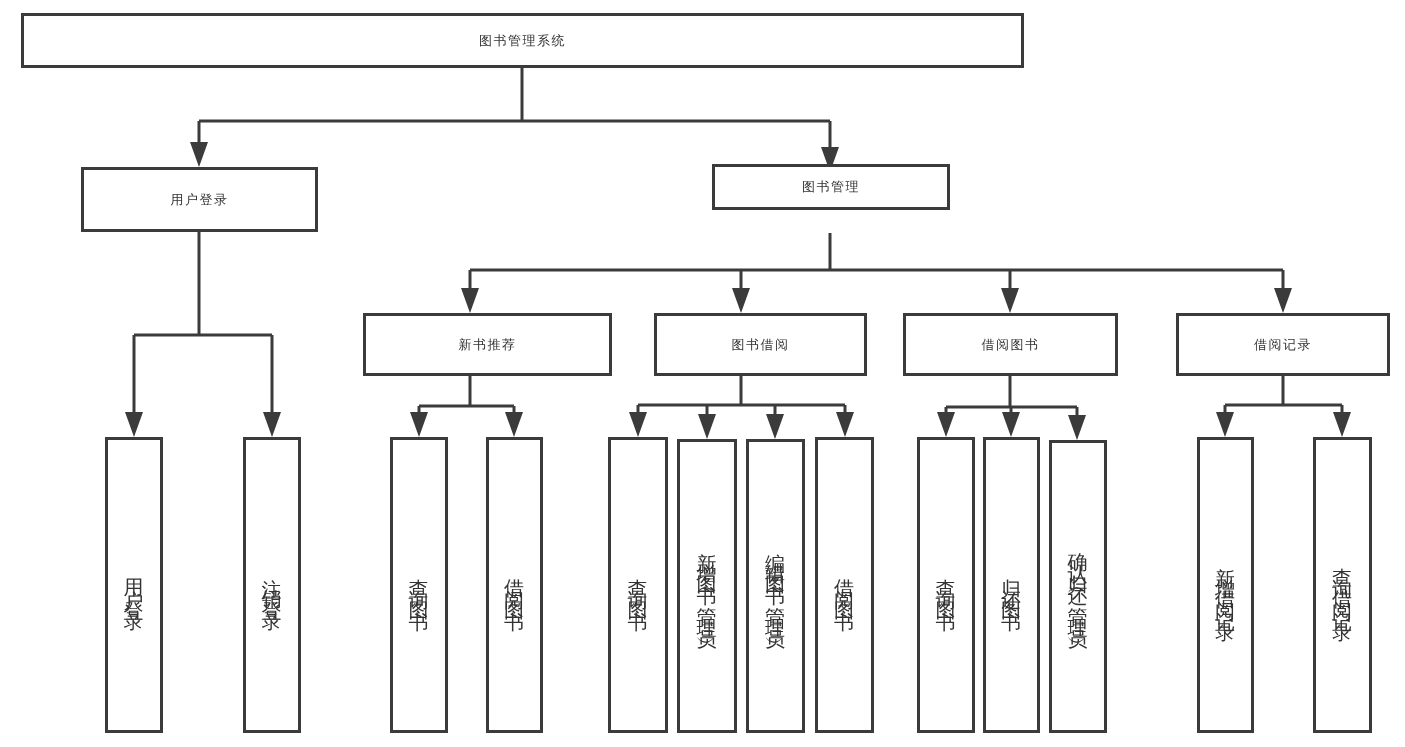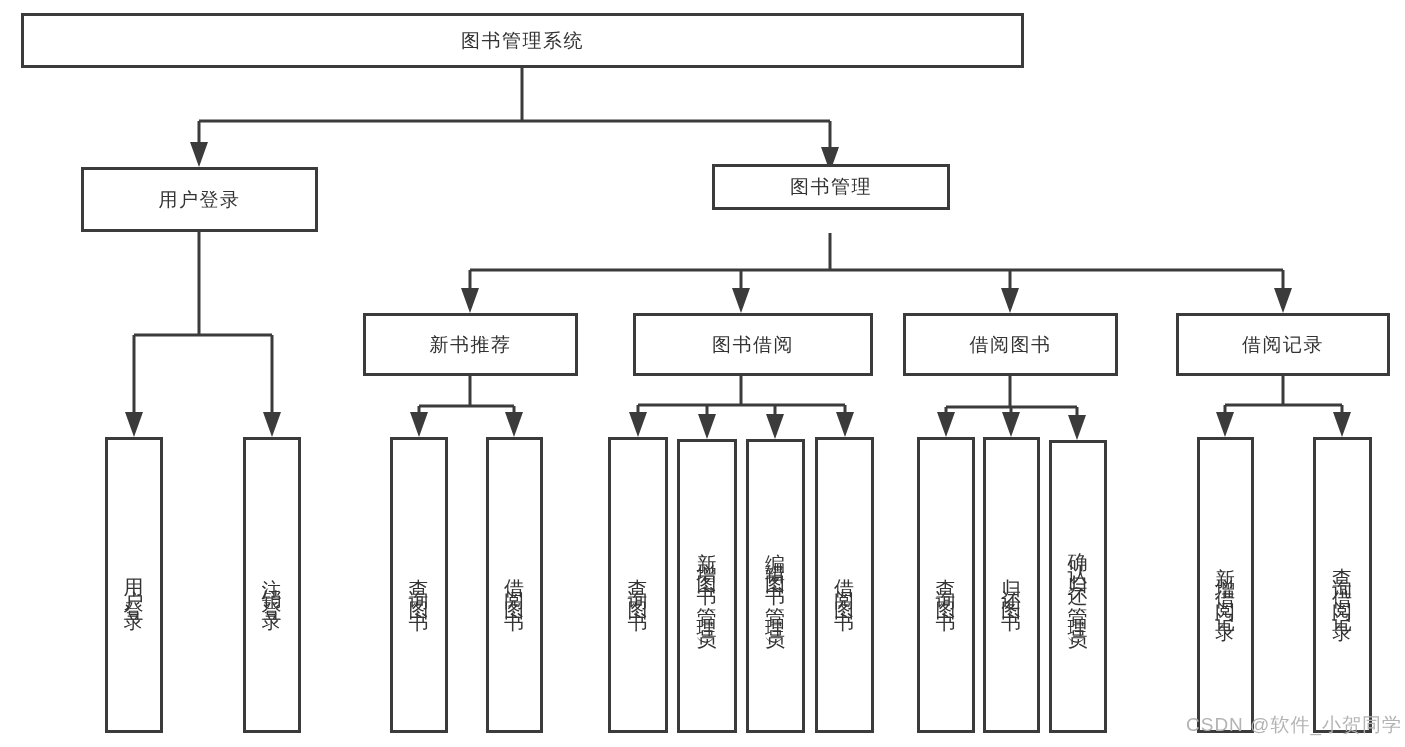--- a/index.html
+++ b/index.html
@@ -33,21 +33,21 @@
     position: absolute;
     box-sizing: border-box;
     background: #ffffff;
     border: 3px solid var(--line);
     display: flex;
     align-items: center;
     justify-content: center;
     color: var(--text);
   }
   .box .lbl {
-    font-size: 19px;
+    font-size: 13px;
     letter-spacing: 1.5px;
     white-space: nowrap;
   }
   .box.v .lbl {
     writing-mode: vertical-rl;
     text-orientation: mixed;
     font-size: 20px;
     line-height: 1;
     letter-spacing: 11px;
     white-space: nowrap;
@@ -148,24 +148,24 @@
     <span class="lbl">图书管理系统</span>
   </div>
 
   <div class="box" style="left:81px; top:167px; width:237px; height:65px;">
     <span class="lbl">用户登录</span>
   </div>
   <div class="box" style="left:712px; top:164px; width:238px; height:46px;">
     <span class="lbl">图书管理</span>
   </div>
 
-  <div class="box" style="left:363px; top:313px; width:215px; height:63px;">
+  <div class="box" style="left:363px; top:313px; width:249px; height:63px;">
     <span class="lbl">新书推荐</span>
   </div>
-  <div class="box" style="left:633px; top:313px; width:240px; height:63px;">
+  <div class="box" style="left:654px; top:313px; width:213px; height:63px;">
     <span class="lbl">图书借阅</span>
   </div>
   <div class="box" style="left:903px; top:313px; width:215px; height:63px;">
     <span class="lbl">借阅图书</span>
   </div>
   <div class="box" style="left:1176px; top:313px; width:214px; height:63px;text-align:right;">
     <span class="lbl">借阅记录</span>
   </div>
 
   <div class="box v" style="left:105px; top:437px; width:58px; height:296px;">
@@ -205,15 +205,14 @@
     <span class="lbl">确认归还（管理员）</span>
   </div>
 
   <div class="box v" style="left:1197px; top:437px; width:57px; height:296px;">
     <span class="lbl">新增借阅记录</span>
   </div>
   <div class="box v" style="left:1313px; top:437px; width:59px; height:296px;">
     <span class="lbl">查询借阅记录</span>
   </div>
 
-  <div class="watermark">CSDN @软件_小贺同学</div>
 
 </div>
 
 </body></html>

